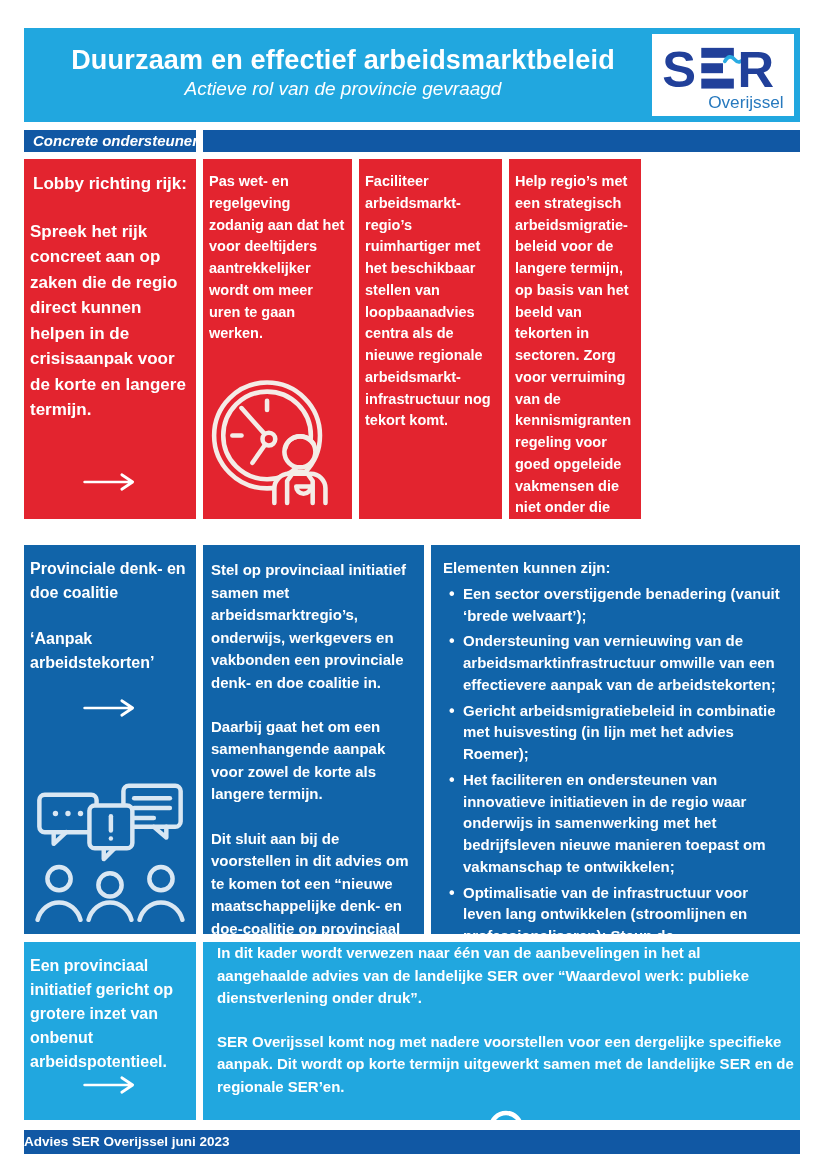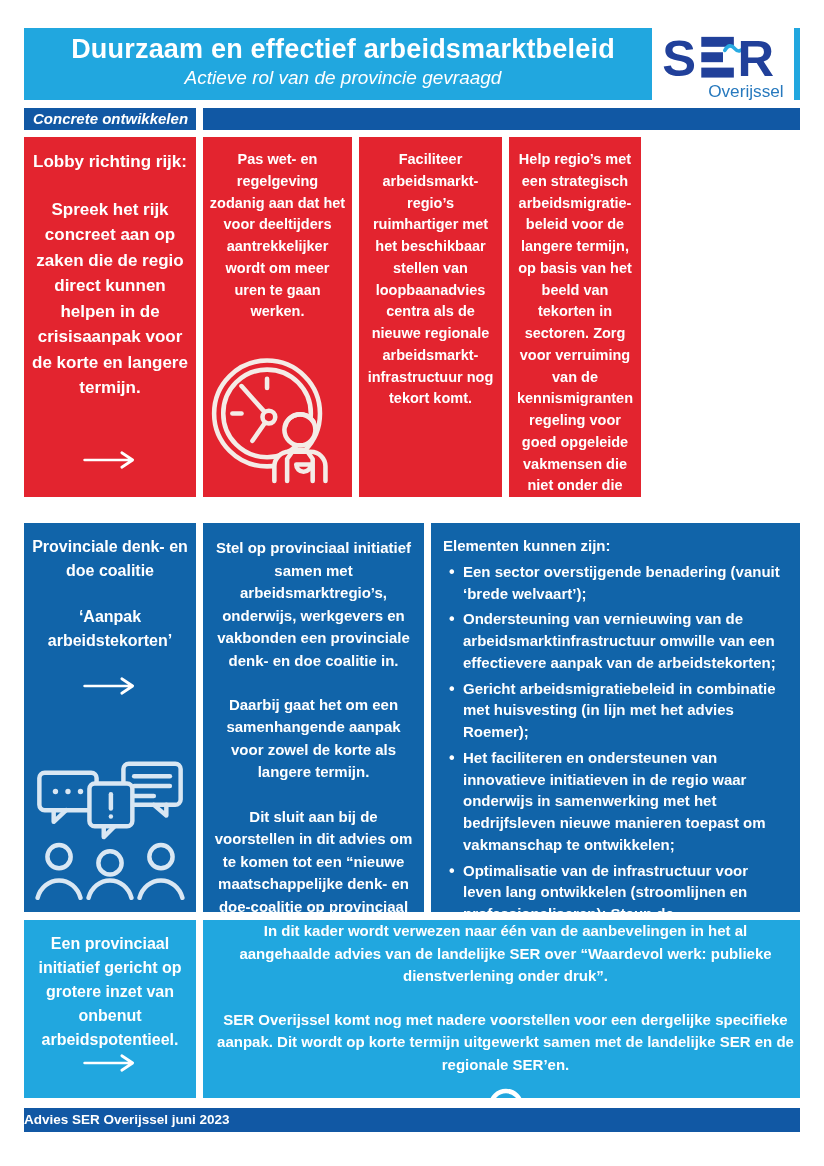--- a/index.html
+++ b/index.html
@@ -6,21 +6,21 @@
   html, body { background: #ffffff; }
   body {
     width: 824px; height: 1166px;
     font-family: "Liberation Sans", sans-serif;
     overflow: hidden;
   }
   .page { padding: 28px 24px 0 24px; }
 
   
   .header {
-    height: 72px; background: #21A7DF;
+    height: 94px; background: #21A7DF;
     display: flex; align-items: center; padding: 0 6px 0 10px;
   }
   .header-text { flex: 1; text-align: center; color: #fff; padding-bottom: 6px; }
   .title { font-size: 27px; font-weight: bold; letter-spacing: 0.2px; }
   .subtitle { font-size: 19px; font-style: italic; margin-top: 2px; }
   .logo-box {
     width: 142px; height: 82px; background: #fff;
     display: flex; align-items: center; justify-content: center;
   }
 
@@ -36,21 +36,21 @@
     white-space: nowrap;
   }
 
   
   .row { display: grid; gap: 7px; margin-top: 7px; }
   .row1 { grid-template-columns: 172px 149px 143px 132px 1fr; height: 360px; }
   .row2 { grid-template-columns: 172px 221px 1fr; height: 407px; margin-top: 8px; }
   .row3 { grid-template-columns: 172px 1fr; height: 178px; margin-top: 8px; }
 
   .card {
-    color: #fff; font-weight: bold; text-align: center;
+    color: #fff; font-weight: bold; 
     display: flex; flex-direction: column; align-items: center;
     overflow: hidden; padding: 12px 6px;
   }
   .red  { background: #E3242F; }
   .blue { background: #1164A9; margin-top: 18px; }
   .cyan { background: #21A7DF; }
 
   .t17 { font-size: 17px; line-height: 1.5; }
   .t16 { font-size: 16px; line-height: 1.5; }
   .t14 { font-size: 14.5px; line-height: 1.5; }
@@ -108,21 +108,21 @@
         <rect x="46" y="29" width="24" height="11" fill="#21409A"></rect>
         <path d="M72 27 q5 -9 11 -2 q5 6 11 -2" fill="none" stroke="#29ABE2" stroke-width="4" stroke-linecap="round"></path>
         <rect x="46" y="46" width="36" height="11" fill="#21409A"></rect>
         <text x="86" y="55" font-size="56" font-weight="bold" fill="#21409A" font-family="Liberation Sans, sans-serif">R</text>
         <text x="137" y="78" font-size="19" fill="#2779BE" text-anchor="end" font-family="Liberation Sans, sans-serif">Overijssel</text>
       </svg>
     </div>
   </div>
 
   <div class="label-row">
-    <div class="seg section-label">Concrete ontwikkelen</div>
+    <div class="seg section-label">Concrete ondersteunen</div>
     <div class="seg"></div>
   </div>
 
   <div class="row row1">
 
     <div class="card red t17">
       <div>Lobby richting rijk:</div>
       <div class="gap-top">Spreek het rijk concreet aan op zaken die de regio direct kunnen helpen in de crisisaanpak voor de korte en langere termijn.</div>
       <svg class="arrow" width="58" height="22" viewBox="0 0 64 22">
         <path d="M4 11 H56 M45 3 L57 11 L45 19" stroke="#fff" stroke-width="3" fill="none" stroke-linecap="round" stroke-linejoin="round"></path>

